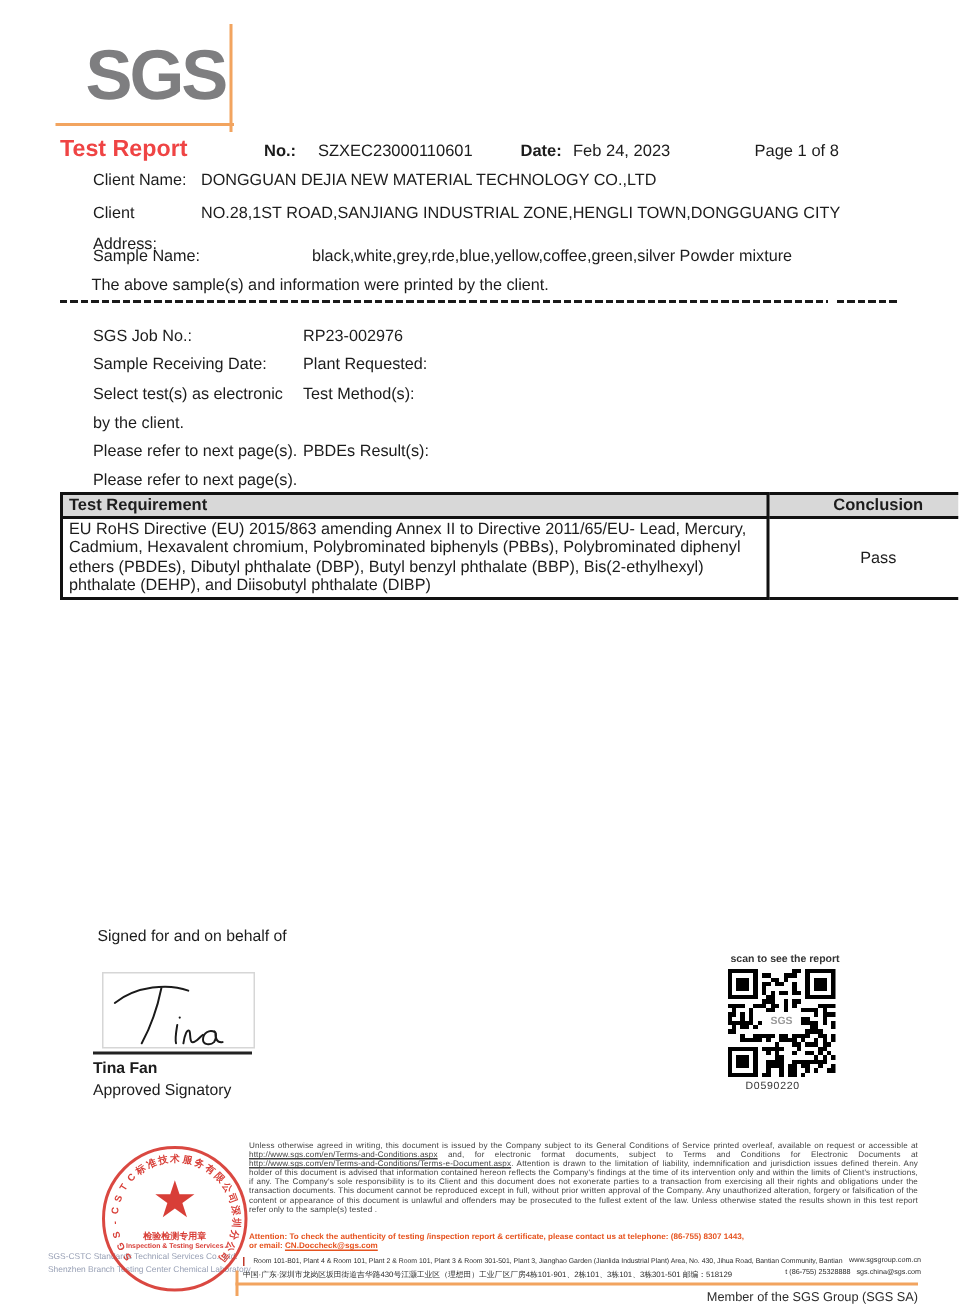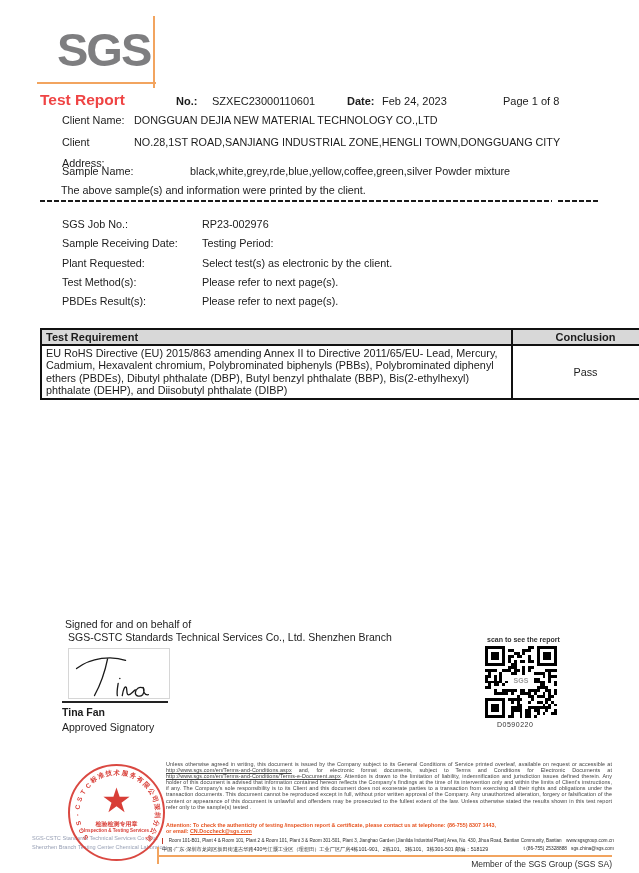--- a/index.html
+++ b/index.html
@@ -12,21 +12,21 @@
   .logo-text { font-weight:bold; font-size:47px; letter-spacing:-2px; color:#7e7e80; line-height:1; }
   .accent-vline { width:2px; background:#f2a45f; }
   .accent-hline { height:2px; background:#f2a45f; }
 
   .title { font-size:15.5px; font-weight:bold; color:#ef4444; }
   .meta  { font-size:11px; }
   .meta b { font-weight:bold; }
 
   .kv { display:grid; font-size:10.8px; line-height:21.5px; }
   .kv-client { grid-template-columns:72px auto; }
-  .kv-sample { grid-template-columns:128px auto; }
+  .kv-sample { grid-template-columns:128px auto;gap:18px; }
   .kv-info   { grid-template-columns:140px auto; line-height:19.3px; }
 
   .dash-seg { height:2px; background:repeating-linear-gradient(90deg,#1a1a1a 0 5px,transparent 5px 7px); }
 
   table.results { border-collapse:collapse; width:620px; }
   table.results th, table.results td { border:2px solid #111; }
   table.results th { background:#d8d8d8; font-size:11px; font-weight:bold; height:16px; text-align:left; padding:0 4px; }
   table.results th.center, table.results td.center { text-align:center; }
   table.results td { font-size:10.8px; line-height:12.4px; padding:1px 4px; vertical-align:middle;border-radius:32px; }
   .col-conclusion { width:147px; }
@@ -90,21 +90,20 @@
   </div>
   <div class="abs" style="left:61px; top:184px; font-size:10.8px;">The above sample(s) and information were printed by the client.</div>
 
   <div class="abs dash-seg" style="left:40px; top:200px; width:512px;"></div>
   <div class="abs dash-seg" style="left:558px; top:200px; width:40px;"></div>
 
   <div class="abs kv kv-info" style="left:62px; top:215px; width:540px;">
     <span>SGS Job No.:</span>
       <span>RP23-002976</span>
     <span>Sample Receiving Date:</span>
-    <span>Testing Period:</span>
     <span>Plant Requested:</span>
       <span>Select test(s) as electronic by the client.</span>
     <span>Test Method(s):</span>
       <span>Please refer to next page(s).</span>
     <span>PBDEs Result(s):</span>
       <span>Please refer to next page(s).</span>
   </div>
 
   <table class="results abs" style="left:40px; top:328px;">
     <tbody>
@@ -113,21 +112,20 @@
       <th class="center col-conclusion">Conclusion</th>
     </tr>
     <tr>
       <td>EU RoHS Directive (EU) 2015/863 amending Annex II to Directive 2011/65/EU- Lead, Mercury, Cadmium, Hexavalent chromium, Polybrominated biphenyls (PBBs), Polybrominated diphenyl ethers (PBDEs), Dibutyl phthalate (DBP), Butyl benzyl phthalate (BBP), Bis(2-ethylhexyl) phthalate (DEHP), and Diisobutyl phthalate (DIBP)</td>
       <td class="center">Pass</td>
     </tr>
   </tbody>
     </table>
 
   <div class="abs sig-text" style="left:65px; top:618px;">Signed for and on behalf of</div>
-  <div class="abs sig-text" style="left:68px; top:631px;">SGS-CSTC Standards Technical Services Co., Ltd. Shenzhen Branch</div>
   <div class="abs sig-box" style="left:68px; top:648px;">
     <svg width="100" height="49" viewBox="0 0 120 60">
       <g fill="none" stroke="#1a1a1a" stroke-width="1.6" stroke-linecap="round">
         <path d="M8,24 C26,10 52,8 68,14"></path>
         <path d="M46,12 C43,27 37,44 30,57"></path>
         <path d="M59,42 C58,48 57,53 58,57"></path>
         <circle cx="61" cy="36" r="0.9" fill="#1a1a1a" stroke="none"></circle>
         <path d="M64,57 C65,50 67,45 69,47 C70,50 69,55 71,56 C74,57 77,52 80,50"></path>
         <path d="M90,48 C85,45 80,49 80,54 C80,58 86,59 89,56 C91,53 91,49 90,48 C90,52 91,57 96,56"></path>
       </g>

